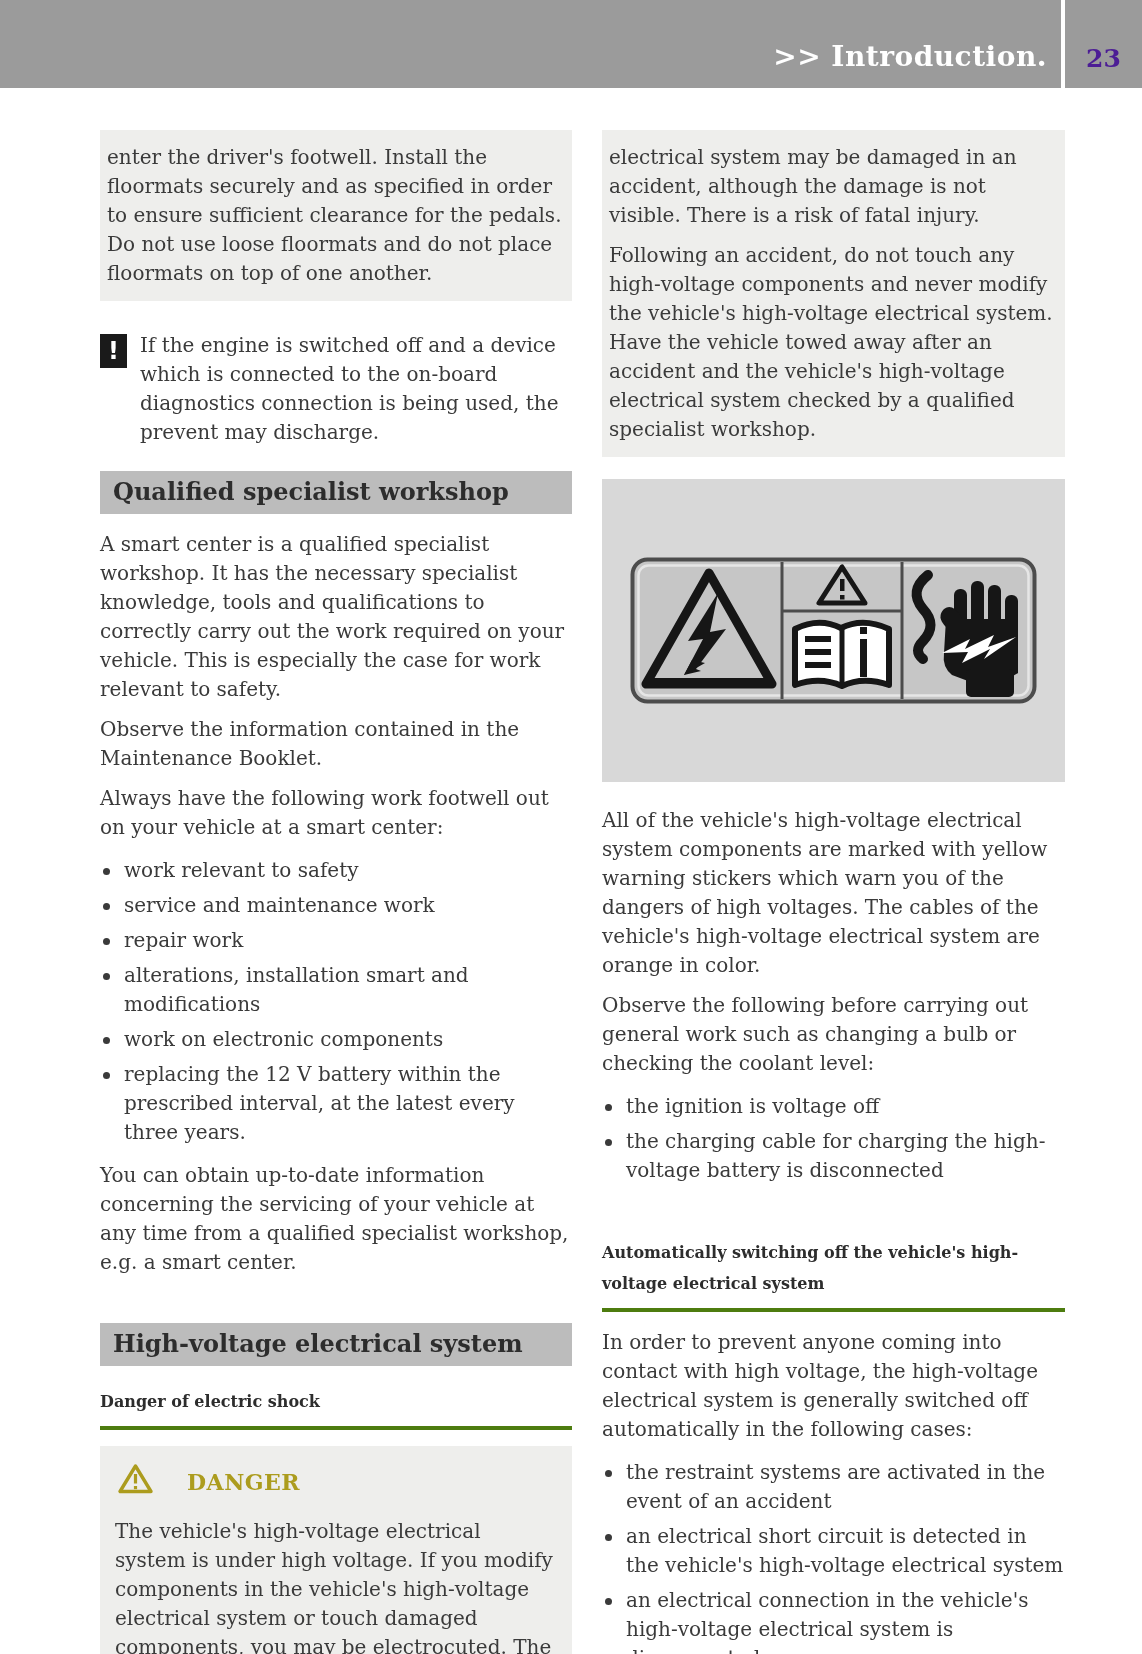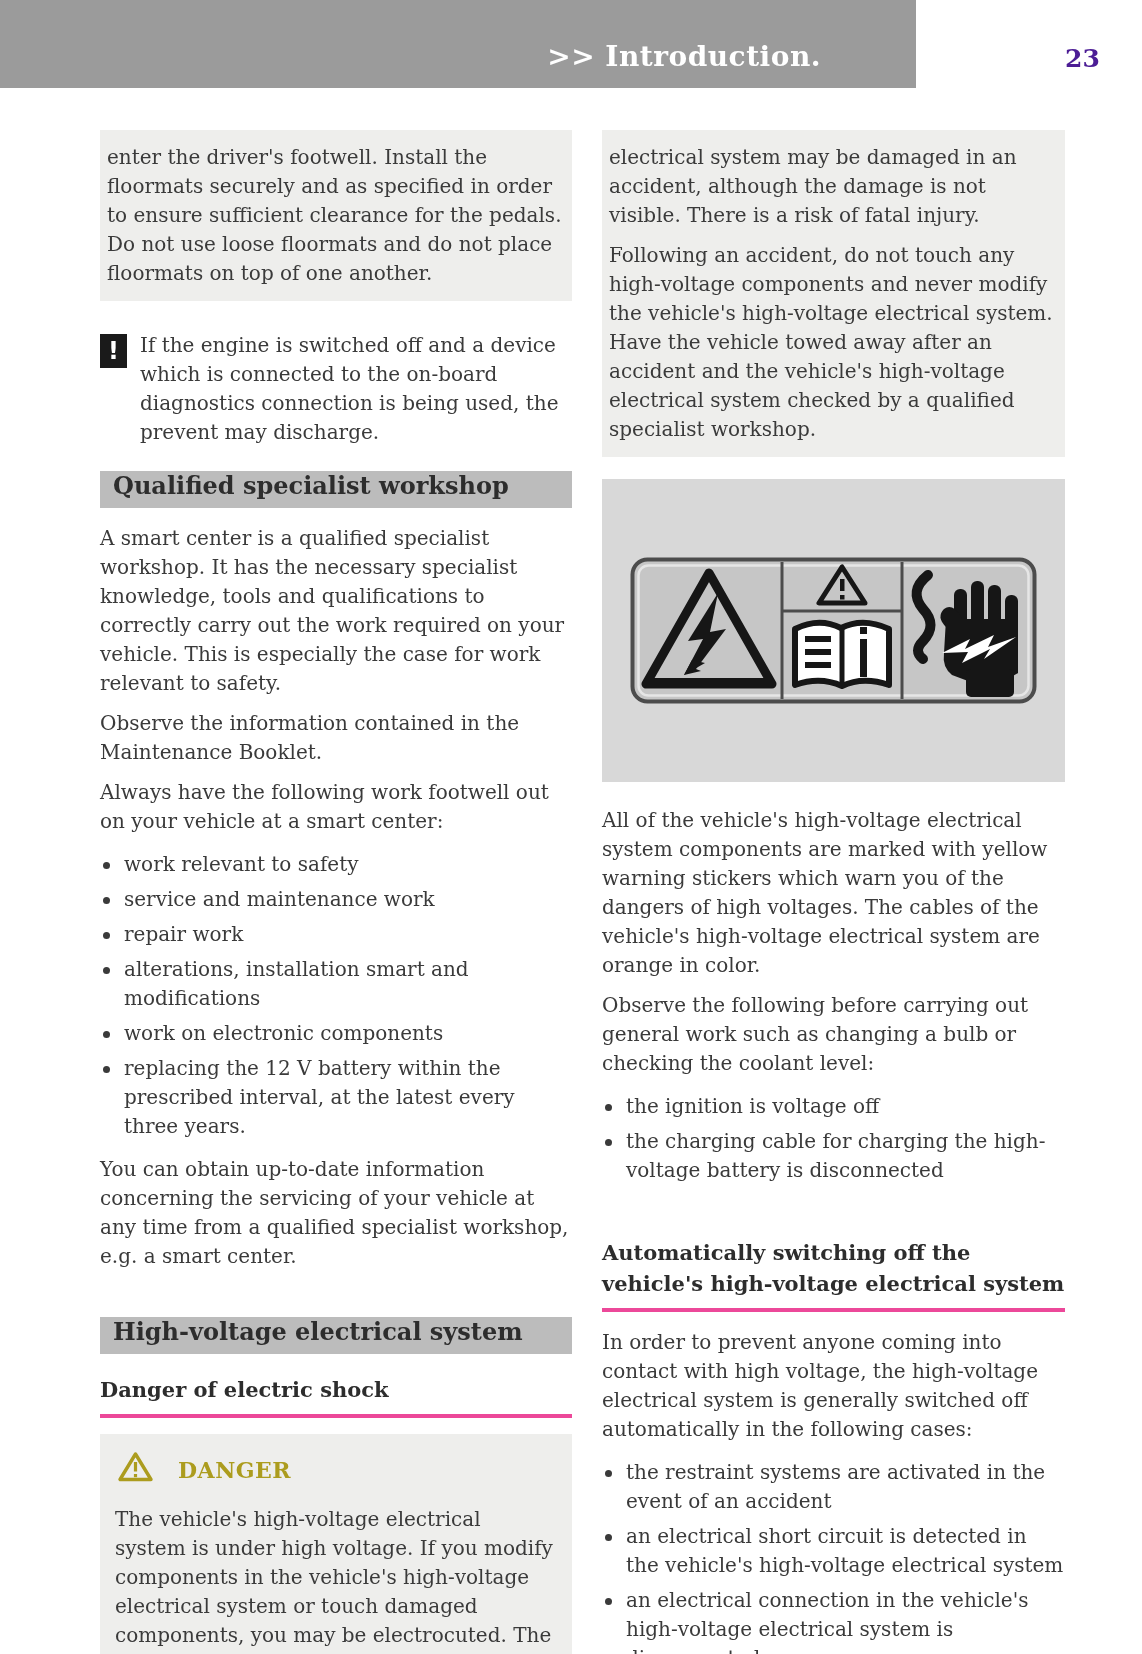--- a/index.html
+++ b/index.html
@@ -1,21 +1,21 @@
 <!DOCTYPE html>
 <html><head>
 <meta charset="utf-8">
 <style>
   html,body{margin:0;padding:0;}
   body{
     width:1142px;height:1654px;position:relative;background:#ffffff;
     font-family:"DejaVu Serif", serif;color:#3a3a3a;overflow:hidden;
   }
   
-  .header{position:absolute;top:0;left:0;width:916px;height:88px;background:#9b9b9b;}
+  .header{position:absolute;top:0;left:0;width:1142px;height:88px;background:#9b9b9b;}
   .header-title{
     position:absolute;right:95px;bottom:15px;color:#ffffff;font-weight:bold;
     font-size:28px;letter-spacing:0.5px;white-space:nowrap;
   }
   .header-divider{position:absolute;left:1061px;top:0;width:4px;height:88px;background:#ffffff;}
   .header-page{
     position:absolute;left:1065px;right:0;bottom:15px;text-align:center;
     color:#4c1d95;font-weight:bold;font-size:25px;
   }
   
@@ -30,39 +30,39 @@
   .note{display:flex;gap:13px;margin-top:30px;}
   .note-icon{
     flex:0 0 auto;width:27px;height:34px;margin-top:3px;background:#1a1a1a;color:#ffffff;
     display:flex;align-items:center;justify-content:center;
     font-family:"DejaVu Sans",sans-serif;font-weight:bold;font-size:24px;
   }
   .note-text{flex:1;}
   
   .bar{
     background:#bcbcbc;color:#2d2d2d;font-weight:bold;font-size:24px;line-height:1;
-    padding:3px 13px 10px 13px;margin:24px 0 16px 0;
+    padding:9px 13px 10px 13px;margin:24px 0 16px 0;
   }
   .bar.mt-lg{margin-top:46px;}
   
   .subhead{
-    font-size:21px;line-height:31px;font-weight:bold;color:#2d2d2d;
-    border-bottom:4px solid #ec4899;padding-bottom:9px;margin:20px 0 16px 0;
+    font-size:16px;line-height:31px;font-weight:bold;color:#2d2d2d;
+    border-bottom:4px solid #4d7c0f;padding-bottom:9px;margin:20px 0 16px 0;
   }
   .subhead.mt-lg{margin-top:52px;}
   
   ul{list-style:none;margin:14px 0 14px 0;padding:0 0 0 24px;}
   li{position:relative;margin-bottom:6px;}
   li::before{
     content:"";position:absolute;left:-21px;top:12px;width:7px;height:7px;
     border-radius:50%;background:#3a3a3a;
   }
   
   .danger-box{background:#eeeeec;padding:14px 15px 16px 15px;margin-top:14px;}
-  .danger-head{display:flex;align-items:center;gap:24px;margin:2px 0 14px 2px;}
+  .danger-head{display:flex;align-items:center;gap:33px;margin:2px 0 14px 2px;}
   .danger-label{
     color:#ac9c1e;font-weight:bold;font-size:22px;letter-spacing:0.5px;
   }
   
   .imagebox{
     margin-top:22px;height:303px;background:#d8d8d8;
     display:flex;align-items:center;justify-content:center;
   }
 </style>
 </head>

